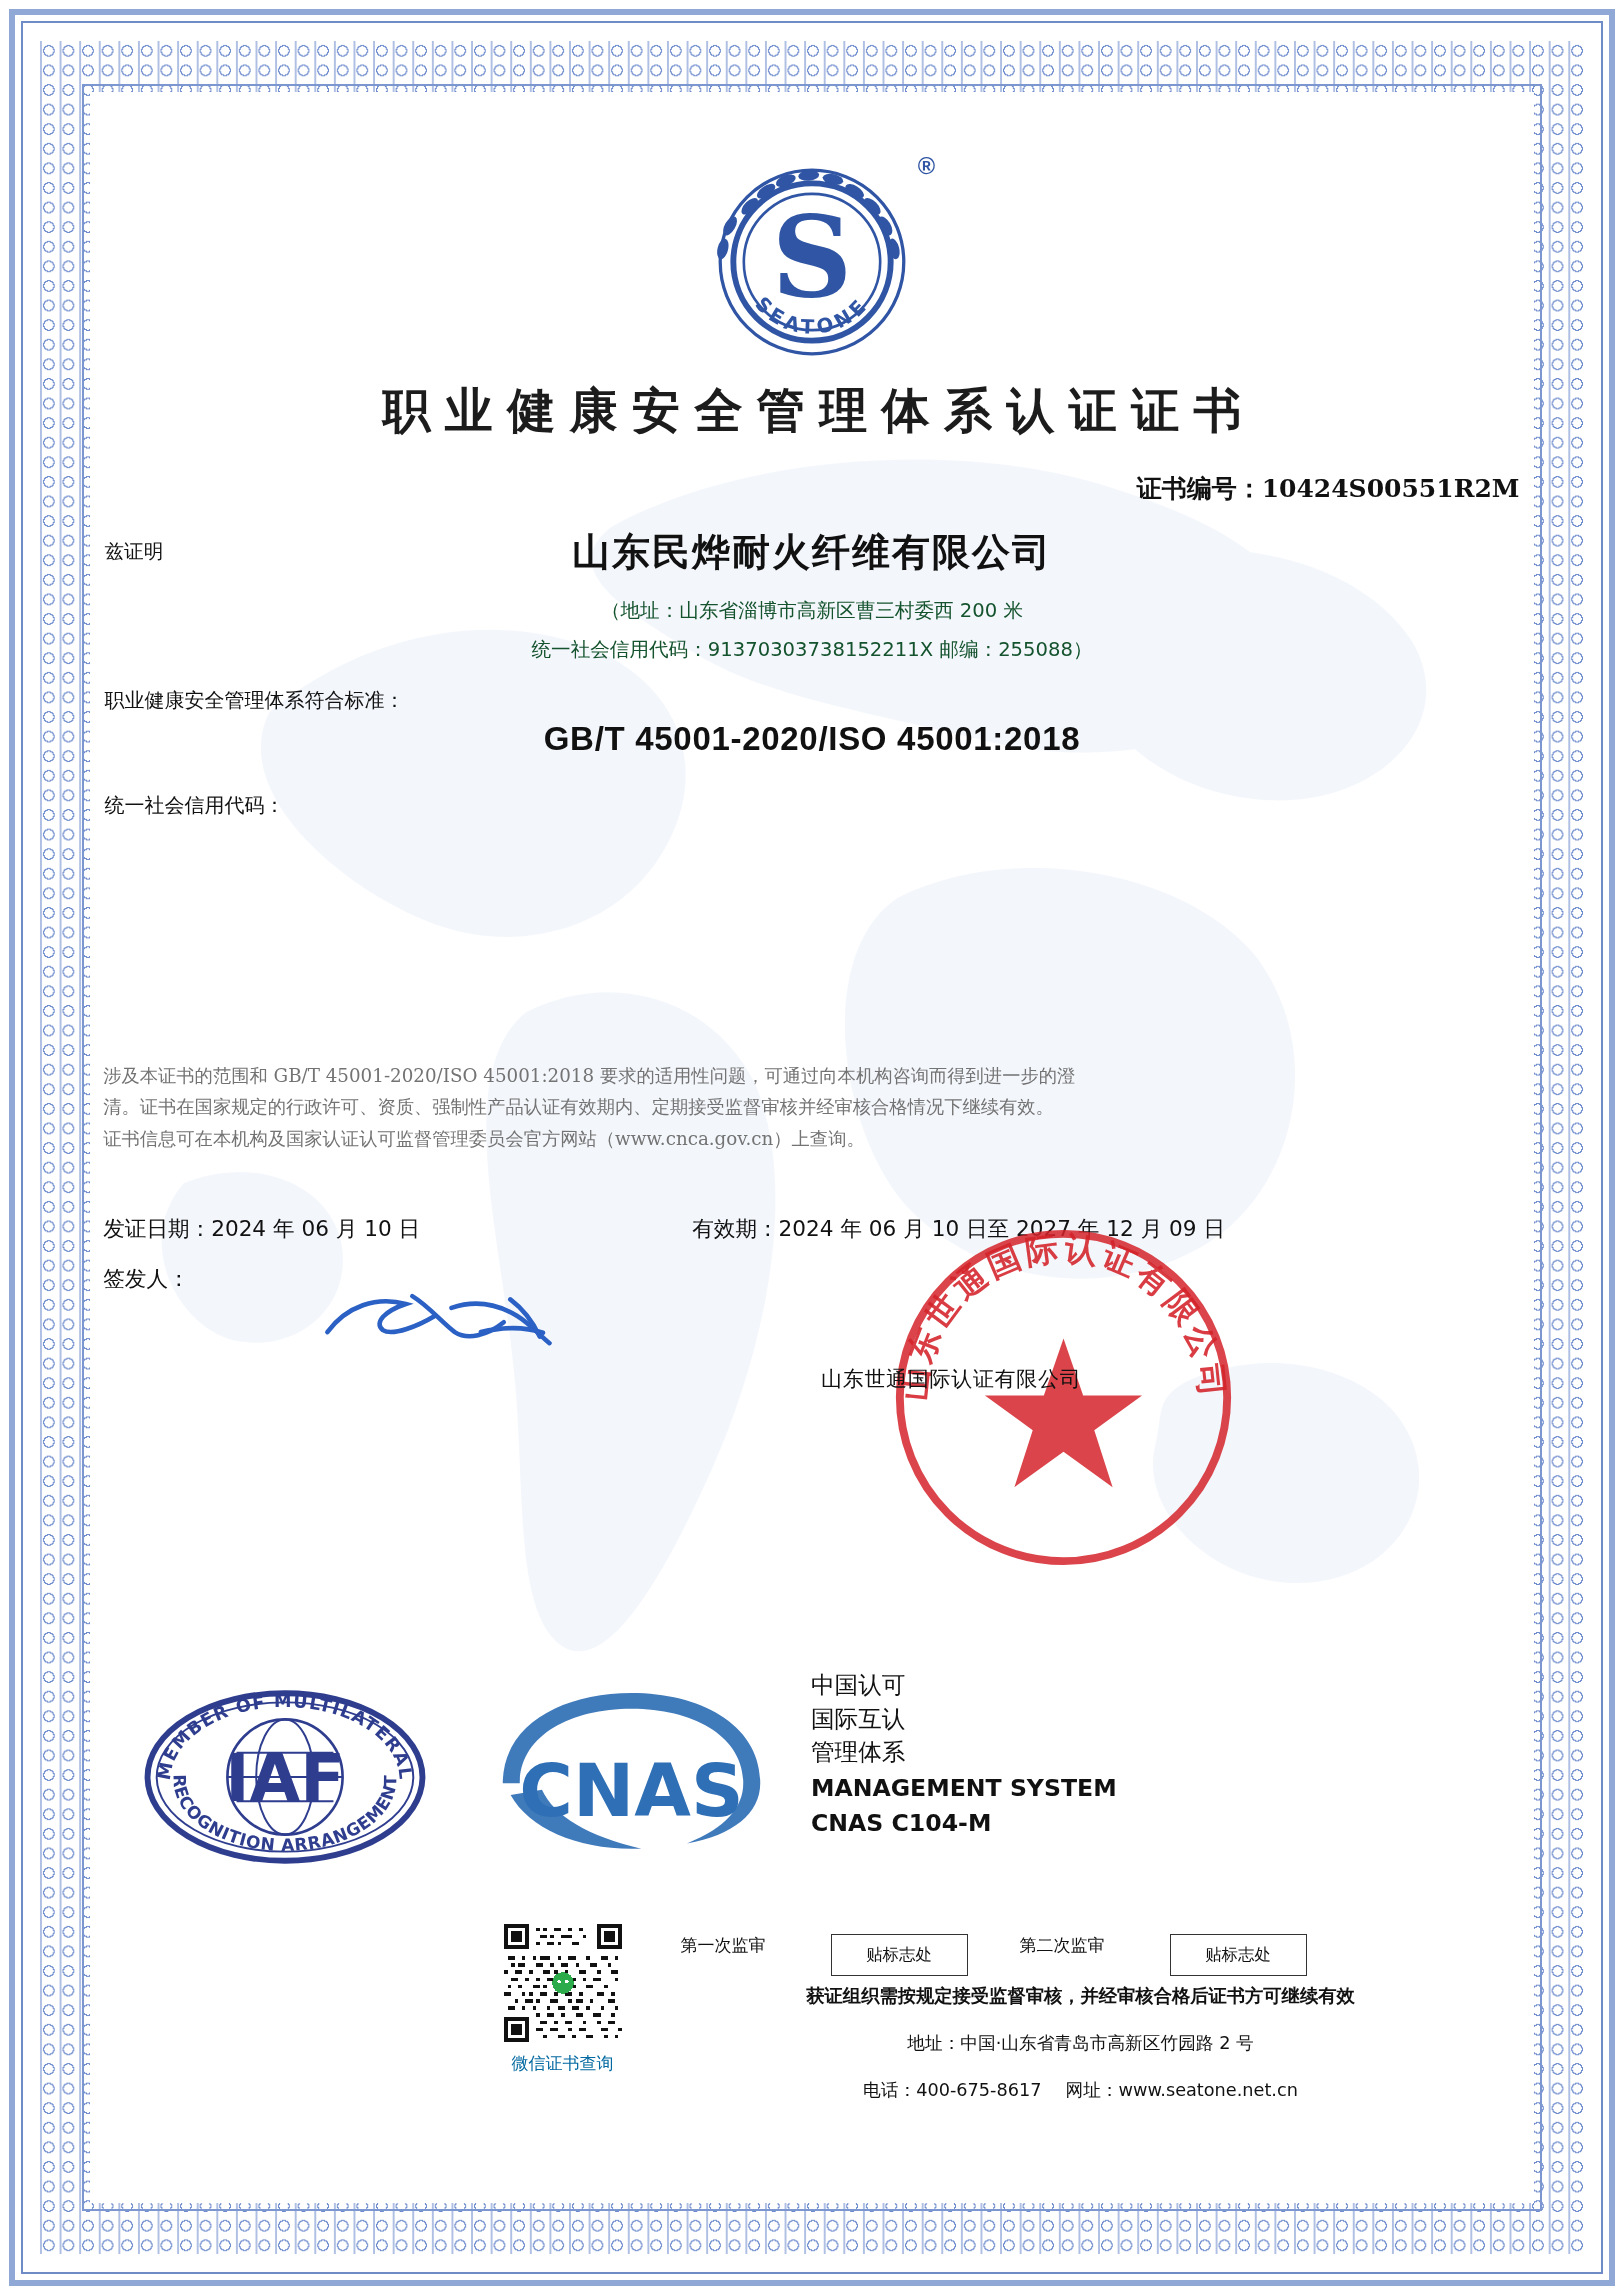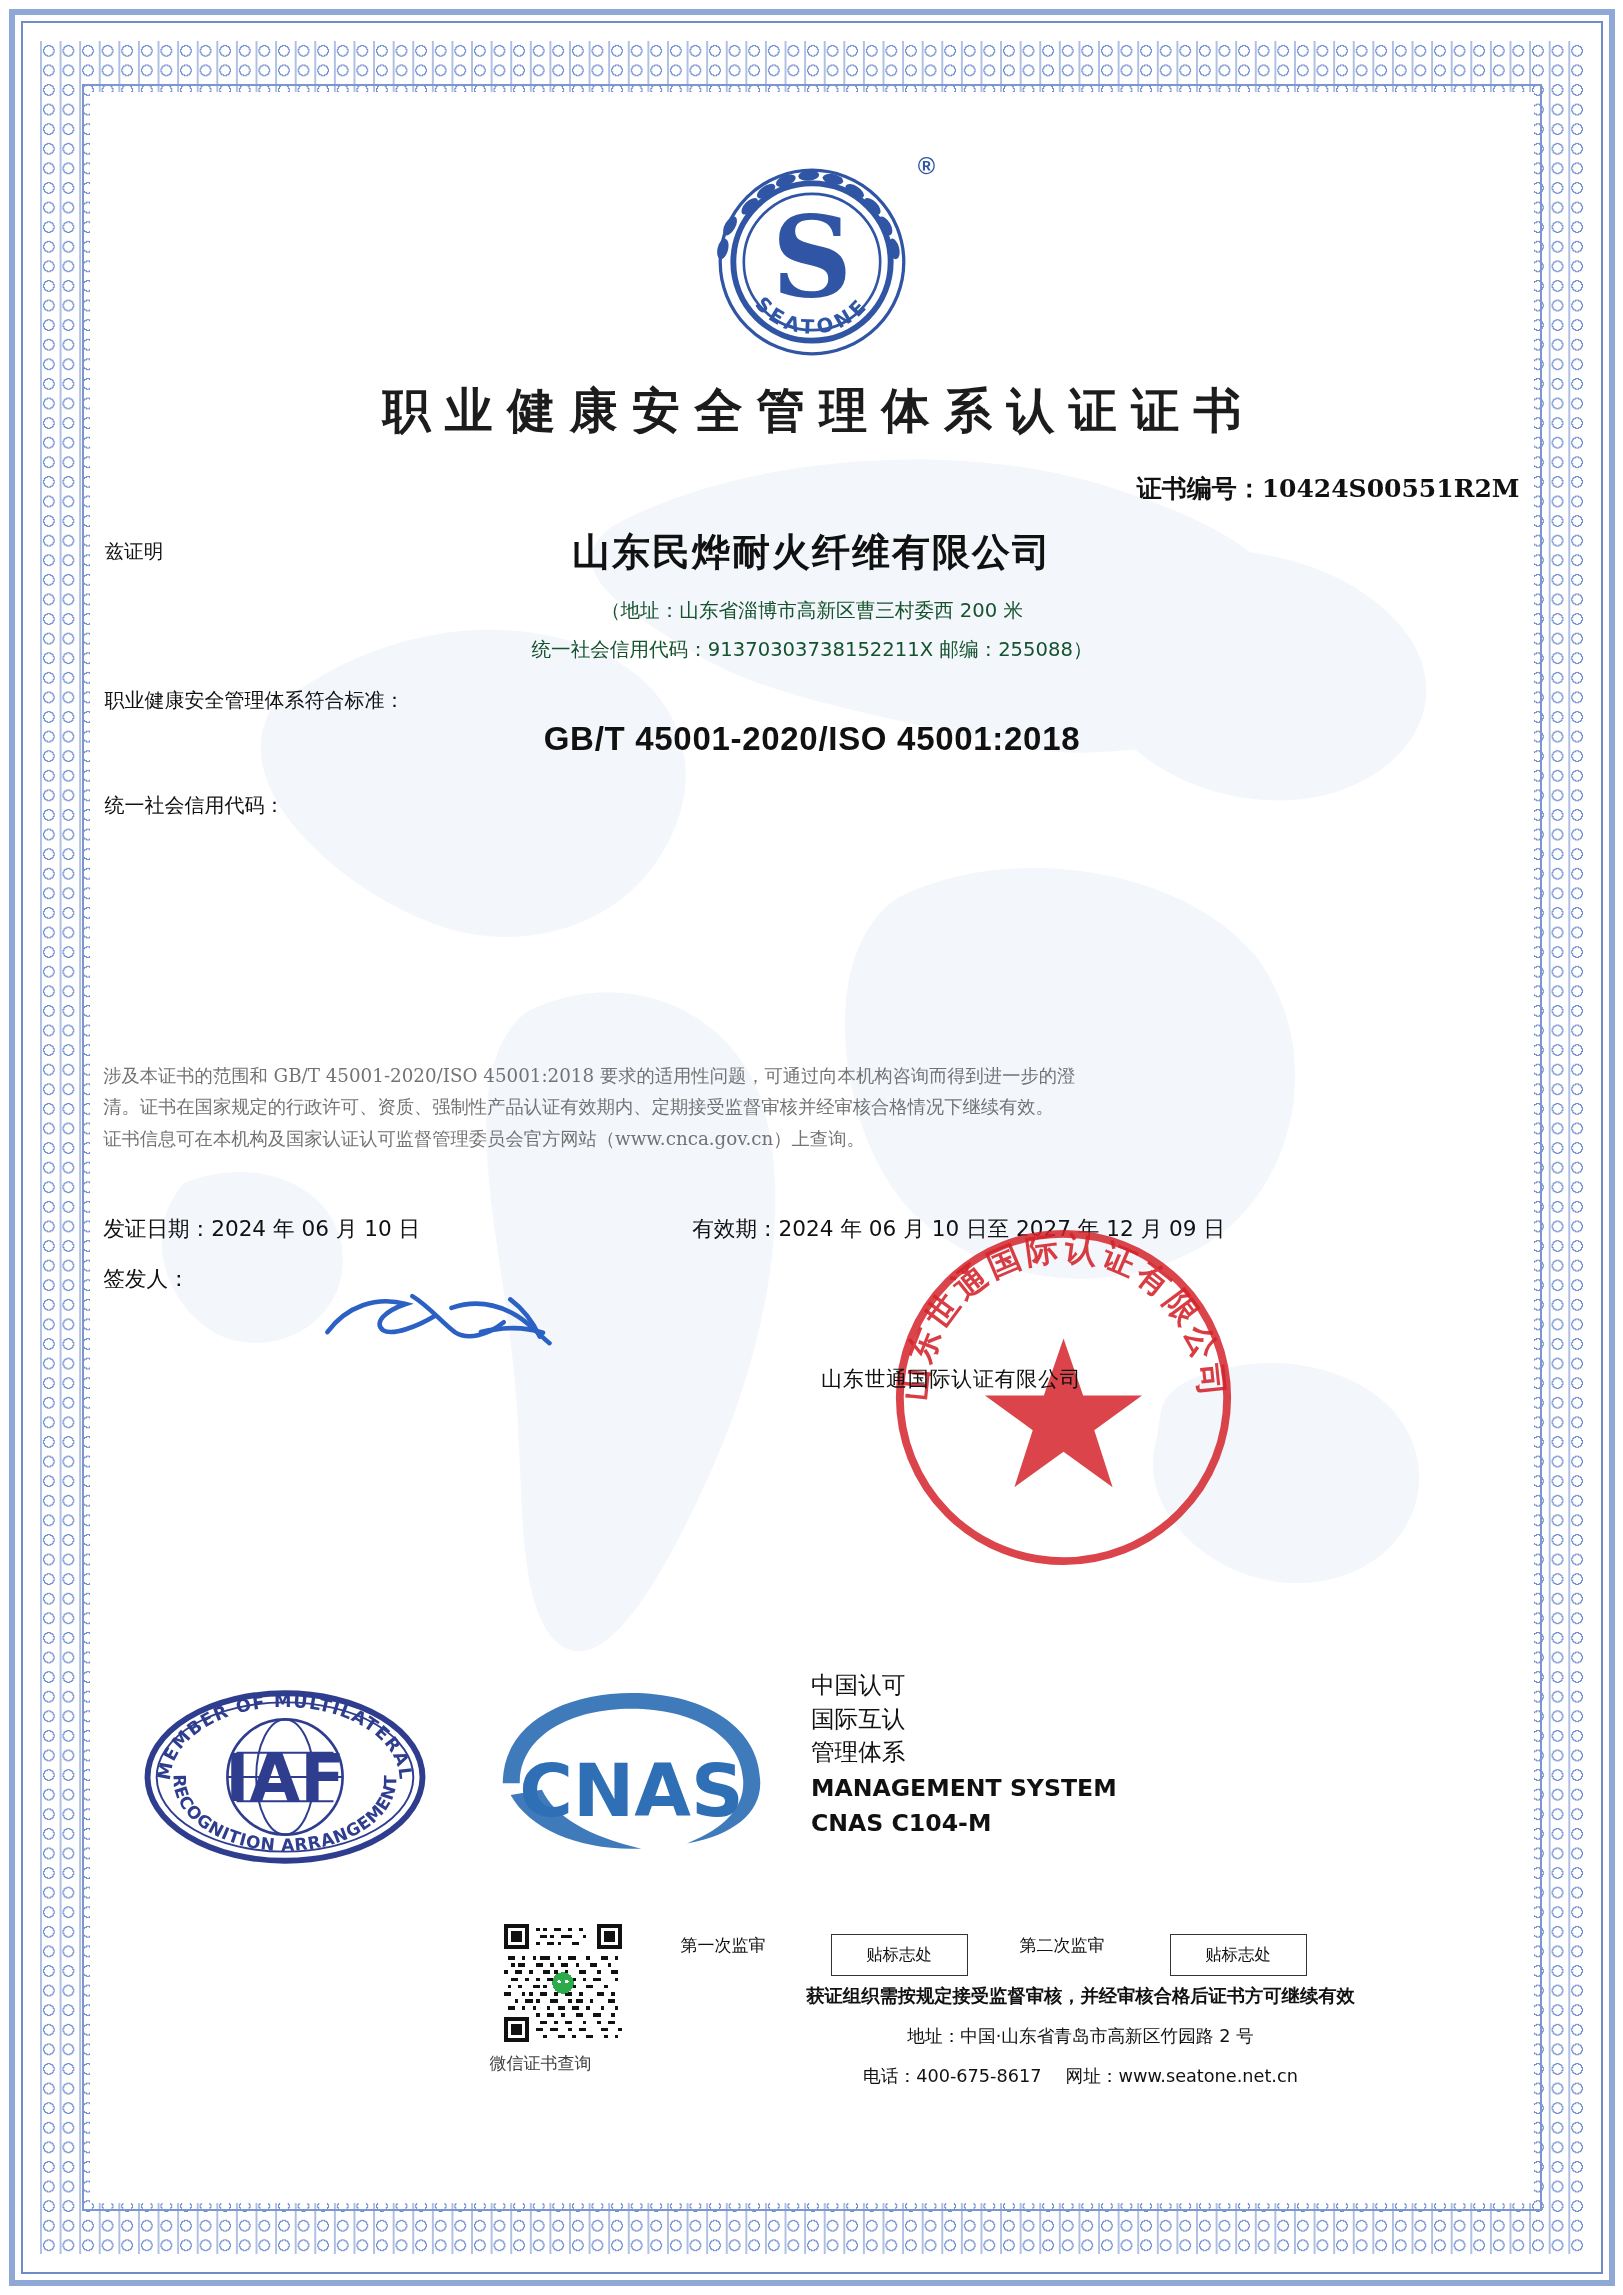--- a/index.html
+++ b/index.html
@@ -195,23 +195,23 @@
     font-family:"DejaVu Sans", sans-serif;
     color:#111;
   }
   .cnas-text .cn{font-size:23.6px;line-height:1.42;}
   .cnas-text .en{font-size:23.6px;font-weight:bold;margin-top:3.9px;line-height:1.3;}
 
   .qr{
     position:absolute;left:406px;top:1826px;width:118px;height:118px;
   }
   .qr-caption{
-    position:absolute;left:364px;top:1954px;
+    position:absolute;left:386px;top:1954px;
     width:157px;text-align:center;
-    font-size:17px;color:#404040;
+    font-size:17px;color:#0369a1;
     font-family:"DejaVu Sans", sans-serif;
   }
 
   .surv{
     position:absolute;left:576px;top:1833px;right:39px;
     font-family:"DejaVu Sans", sans-serif;
     color:#111;
   }
   .surv-row{
     display:flex;align-items:flex-start;gap:0;
@@ -229,21 +229,21 @@
     box-sizing:border-box;
   }
   .surv-lbl{width:137px;font-size:17px;}
   .surv-note{
     margin-top:7.9px;
     font-size:18.3px;text-align:center;
     font-family:"DejaVu Serif", serif;
     font-weight:bold;
   }
   .foot-addr,.foot-tel{
-    text-align:center;font-size:17.7px;margin-top:16px;
+    text-align:center;font-size:17.7px;margin-top:23px;
     font-family:"DejaVu Sans", sans-serif;
   }
   .foot-tel span{margin:0 9.2px;}
 </style>
 </head>
 <body>
 
 <div class="page">
 
   <div class="frame-outer"></div>

